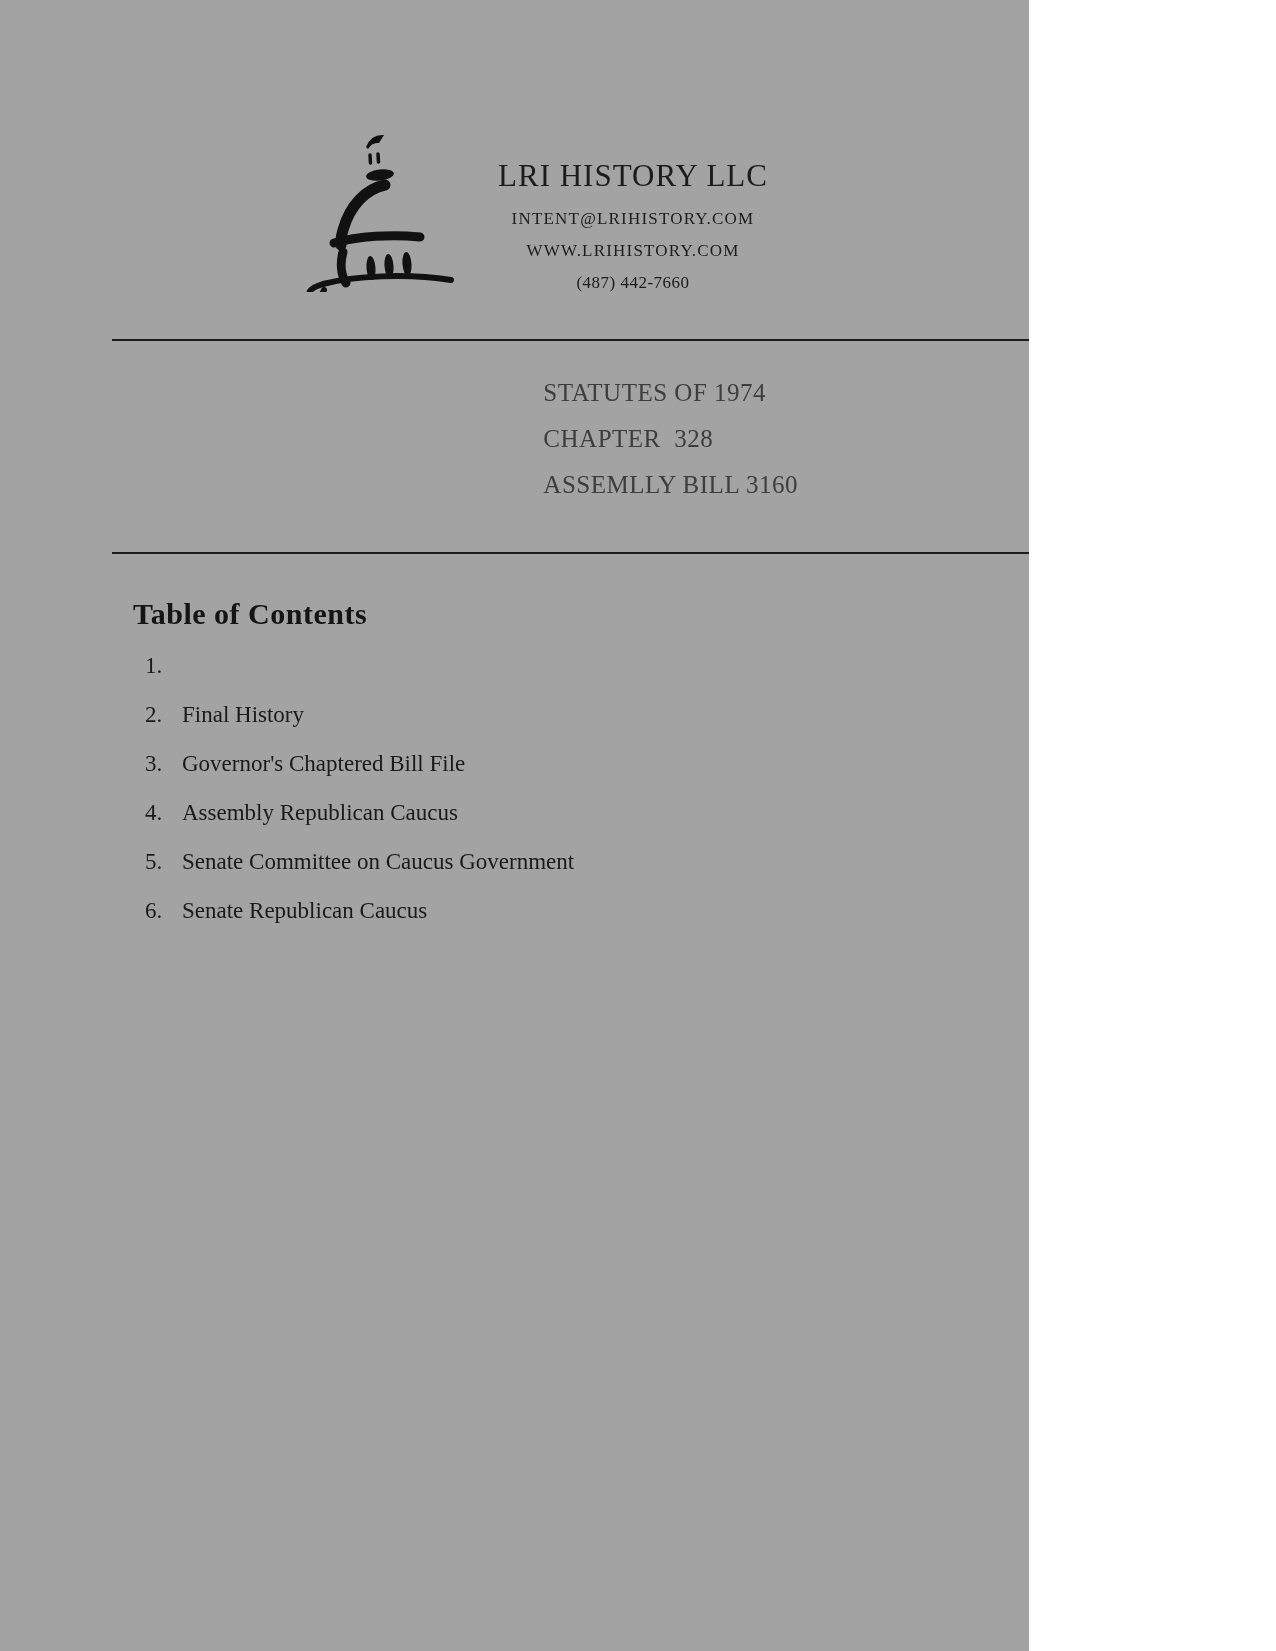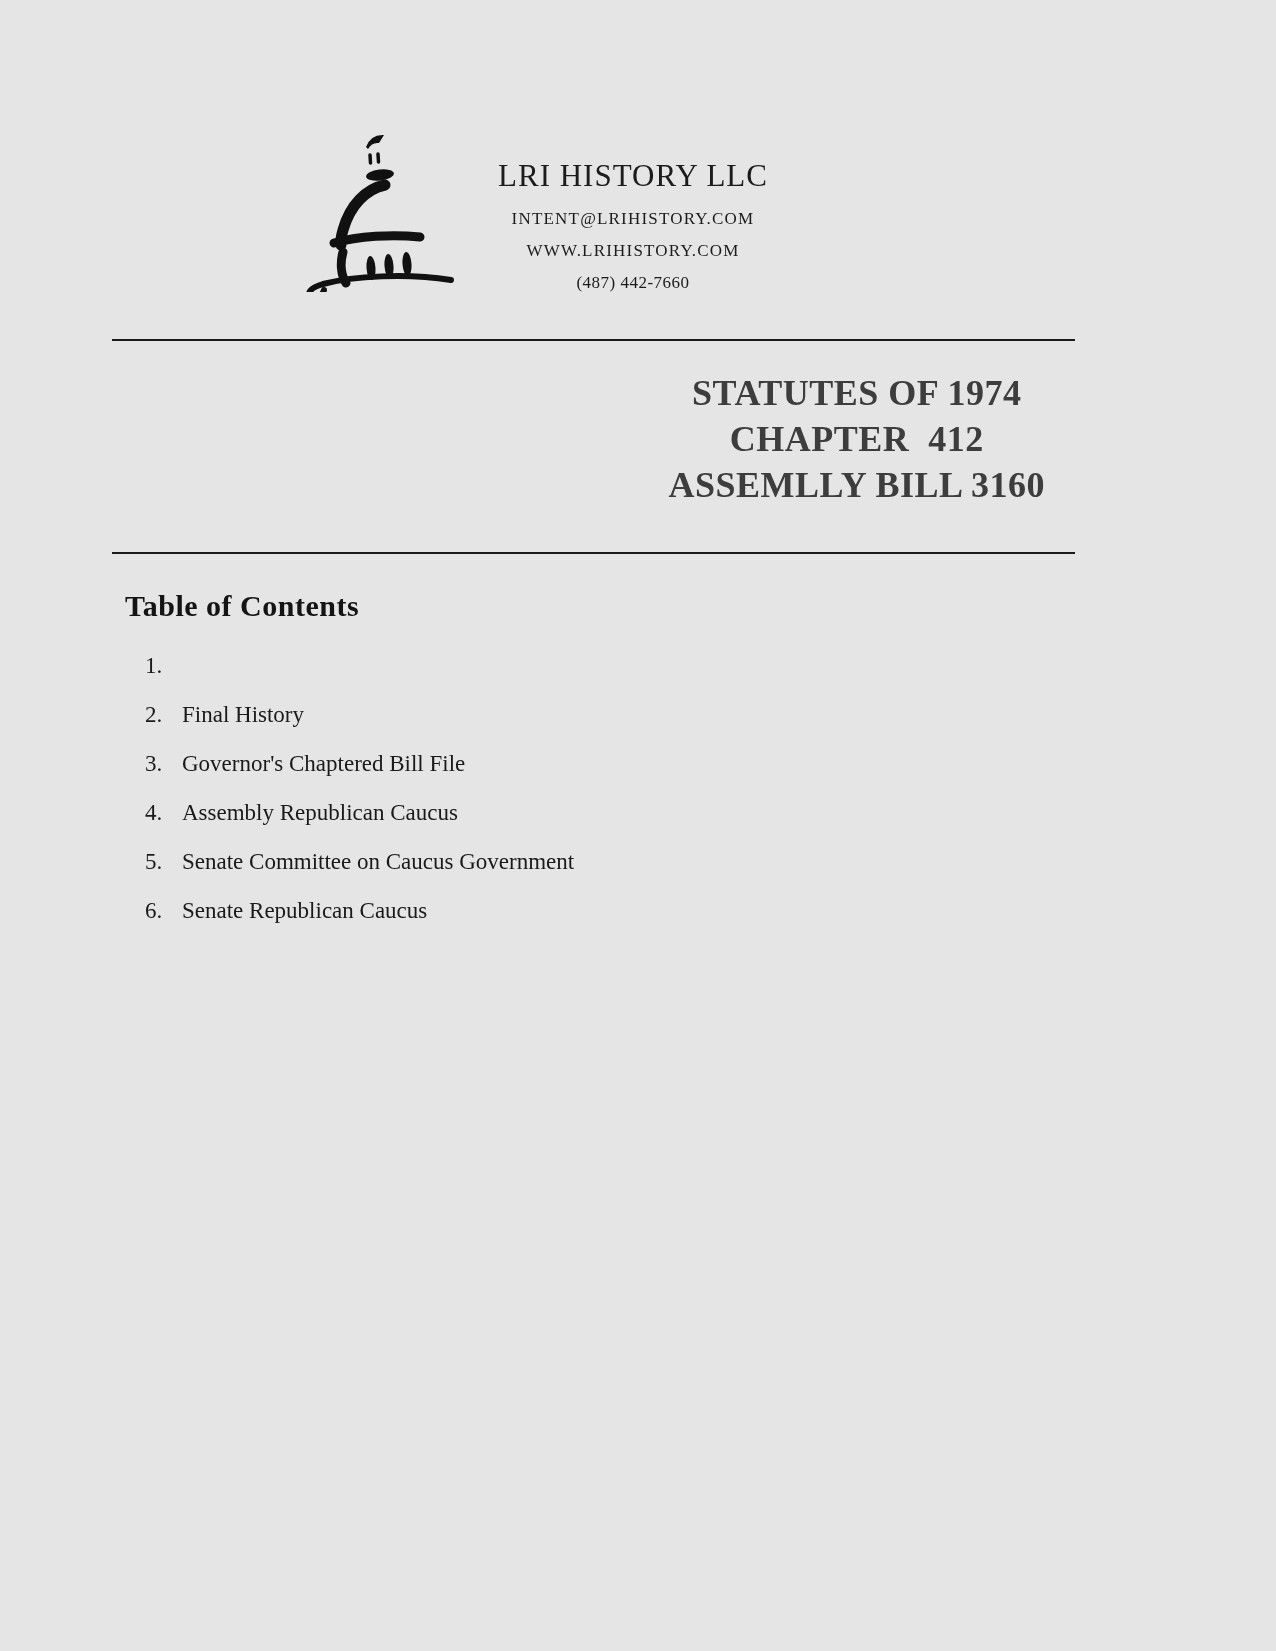--- a/index.html
+++ b/index.html
@@ -1,21 +1,21 @@
 <!DOCTYPE html>
 <html><head>
 <meta charset="utf-8">
 <style>
   * { box-sizing: border-box; }
   html, body { margin: 0; padding: 0; background: #ffffff; }
   .page {
     position: relative;
-    width: 1276px;
+    width: 1029px;
     height: 1651px;
-    background: #e5e5e5;
+    background: #a3a3a3;
     font-family: "Liberation Serif", "DejaVu Serif", serif;
     color: #151515;
     overflow: hidden;
   }
 
   
   .logo {
     position: absolute;
     left: 296px;
     top: 130px;
@@ -61,39 +61,39 @@
     margin: 0;
   }
   .rule-1 { top: 339px; }
   .rule-2 { top: 552px; }
 
   
   .reference {
     position: absolute;
     right: 231px;
     top: 370px;
-    text-align: center;
-    font-weight: bold;
+    text-align: left;
+    font-weight: normal;
     color: #3d3d3d;
-    font-size: 36px;
+    font-size: 25px;
     line-height: 46px;
     letter-spacing: 0.5px;
   }
   .reference div { white-space: pre; }
 
   
   .toc-title {
     position: absolute;
     left: 117px;
     top: 581px;
     font-size: 30px;
     font-weight: bold;
     color: #141414;
     letter-spacing: 0.5px;
-    margin: 8px;
+    margin: 16px;
   }
   .toc-list {
     position: absolute;
     left: 145px;
     top: 653px;
     font-size: 23px;
     color: #1a1a1a;
   }
   .toc-item {
     display: flex;
@@ -136,21 +136,21 @@
     <div class="company-name">LRI HISTORY LLC</div>
     <div class="company-email">INTENT@LRIHISTORY.COM</div>
     <div class="company-web">WWW.LRIHISTORY.COM</div>
     <div class="company-phone">(487) 442-7660</div>
   </div>
 
   <hr class="rule rule-1">
 
   <div class="reference">
     <div>STATUTES OF 1974</div>
-    <div>CHAPTER  412</div>
+    <div>CHAPTER  328</div>
     <div>ASSEMLLY BILL 3160</div>
   </div>
 
   <hr class="rule rule-2">
 
   <h2 class="toc-title">Table of Contents</h2>
 
   <div class="toc-list">
     <div class="toc-item">
       <span class="toc-num">1.</span>

